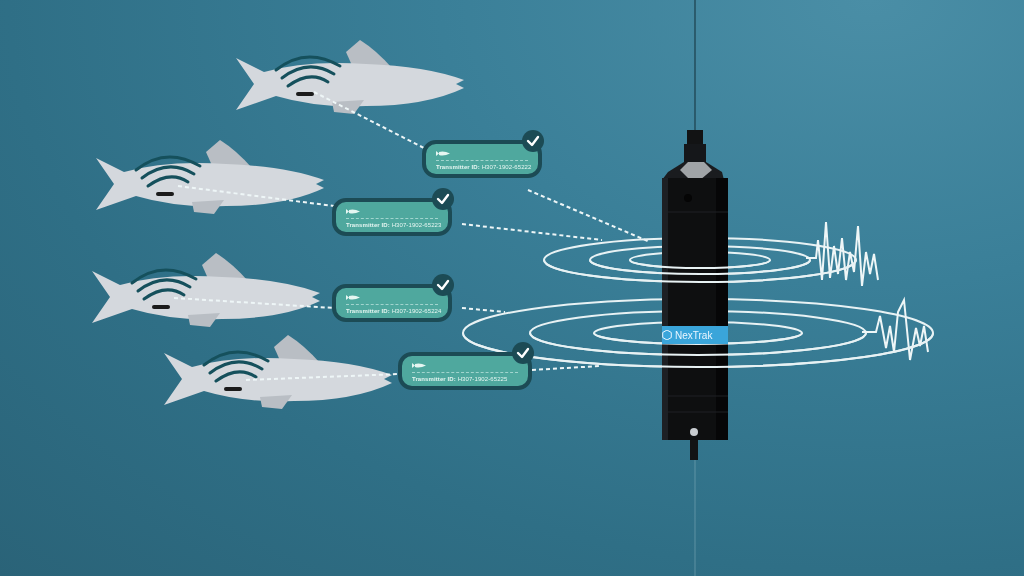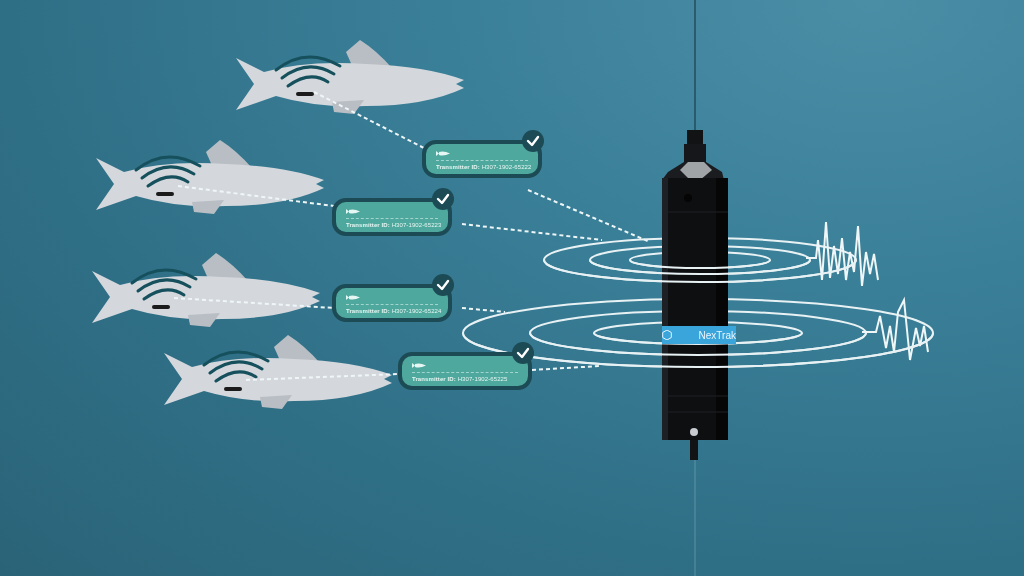--- a/index.html
+++ b/index.html
@@ -30,24 +30,24 @@
       font-size: 6px; color: #e6f6f2; white-space: nowrap; letter-spacing: 0.1px;
     }
     .tag .label b { font-weight: bold; }
     .check {
       position: absolute; right: -6px; top: -14px;
       width: 22px; height: 22px; border-radius: 50%;
       background: #1c4b55;
     }
     .brand {
       position: absolute; left: 662px; top: 326px;
-      width: 74px; height: 18px;
+      width: 66px; height: 18px;
       background: #3aa5da;
       color: #eaf6ff; font-size: 10px;
-      display: flex; align-items: center; justify-content: space-between; gap: 3px;
+      display: flex; align-items: center; justify-content: flex-start; gap: 3px;
     }
   </style>
 </head>
 <body>
 
 <svg id="scene" viewBox="0 0 1024 576" xmlns="http://www.w3.org/2000/svg">
   <defs>
     <g id="fish">
 
       <path d="M110 12 L124 0 Q140 10 156 28 L118 30 Z" fill="#b9bec4"></path>

